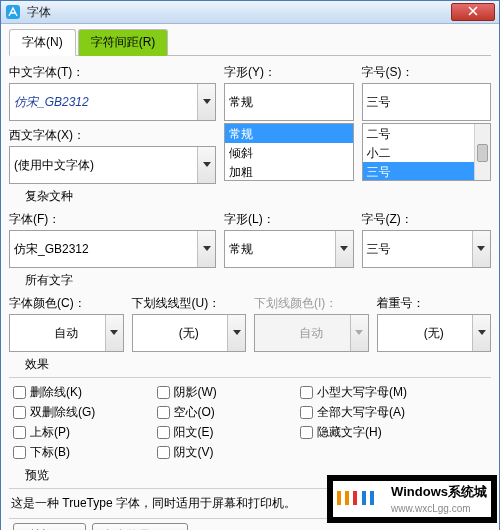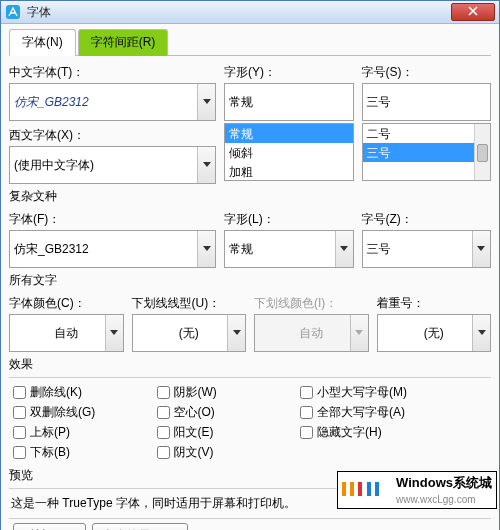--- a/index.html
+++ b/index.html
@@ -122,21 +122,21 @@
     border-left: 1px solid #d0d0d0;
   }
   .listbox .thumb {
     position: absolute; left: 2px; right: 2px;
     background: #cdcdcd;
     border: 1px solid #a0a0a0;
     border-radius: 2px;
   }
   .group-title {
     font-size: 12px;
-    margin: 4px 0 2px 0;
+    margin: 4px 0 2px 16px;
     padding-bottom: 2px;
   }
   .sep {
     border: none;
     border-top: 1px solid #d0d0d0;
     margin: 2px 0 4px 0;
   }
   .checkgrid {
     display: grid;
     grid-template-columns: 1fr 1fr 1.4fr;
@@ -185,26 +185,26 @@
     cursor: pointer;
     min-width: 62px;
     text-align: center;
   }
   .btn.disabled {
     color: #9a9a9a;
     cursor: default;
   }
   .watermark {
     position: absolute;
-    right: 2px; bottom: 20px;
+    right: 2px; bottom: 6px;
     display: flex;
     align-items: center;
     gap: 16px;
     background: #fff;
-    border: 1px solid #000000;
+    border: 6px solid #000000;
     padding: 2px 4px;
   }
   .wm-bars span {
     display: inline-block;
     width: 4px; height: 14px;
     margin-right: 1px;
   }
   .wm-text-a { font-weight: bold; font-size: 13px; }
   .wm-text-b { color: #888; font-size: 10px; }
   .disabled-text { color: #9a9a9a; }
@@ -273,20 +273,21 @@
         </div>
       </div>
 
       <div class="col">
         <span class="label">字号(S)：</span>
         <div class="combo">
           <span class="val">三号</span>
         </div>
         <div class="listbox" style="margin-top:2px">
           <div class="item">二号</div>
+          <div class="item">小二</div>
           <div class="item sel">三号</div>
           <div class="scrollbar">
             <div class="thumb" style="top:20px;height:18px"></div>
           </div>
         </div>
       </div>
     </div>
 
     <div class="group-title">复杂文种</div>
     <div class="row">

